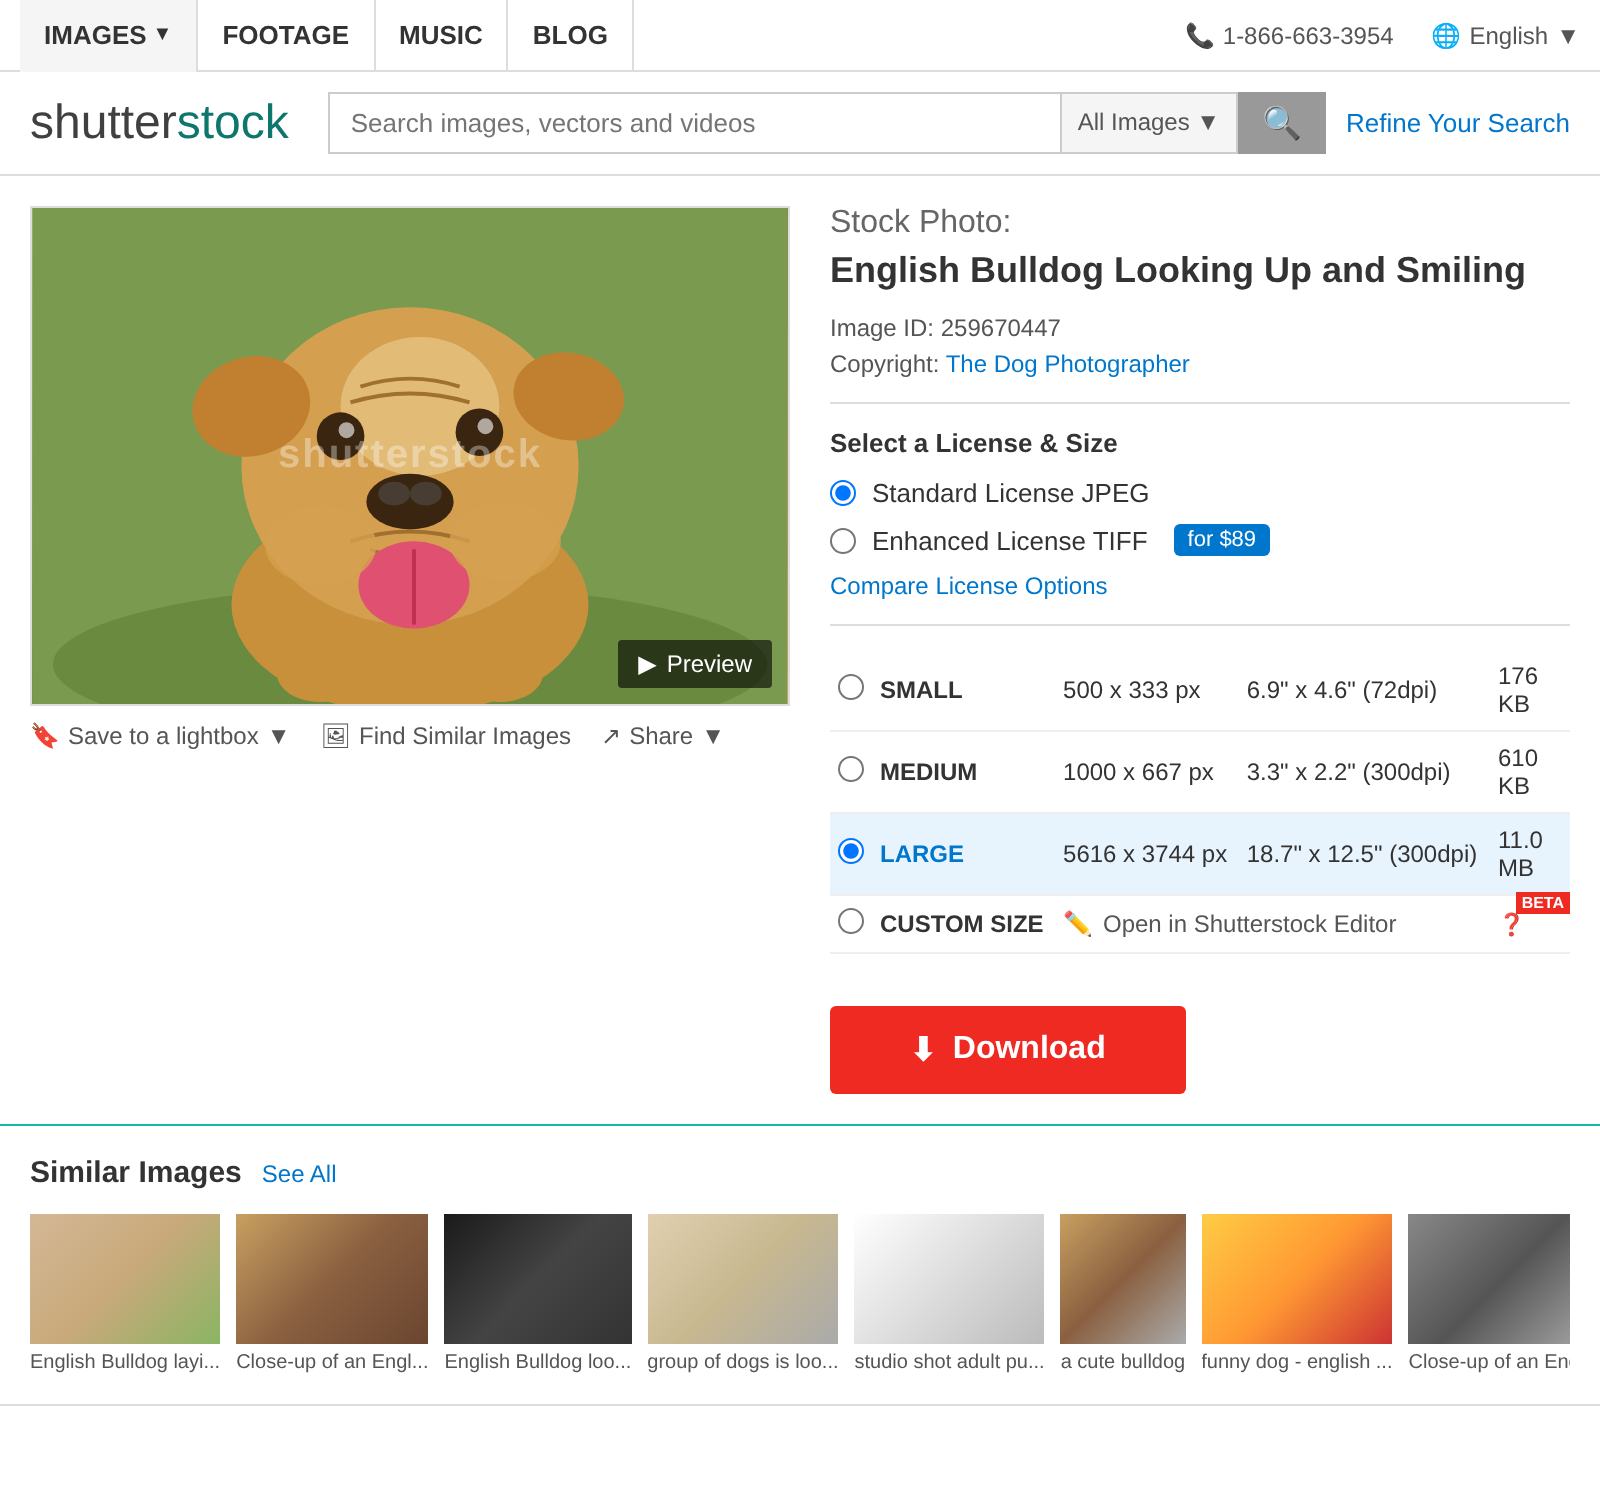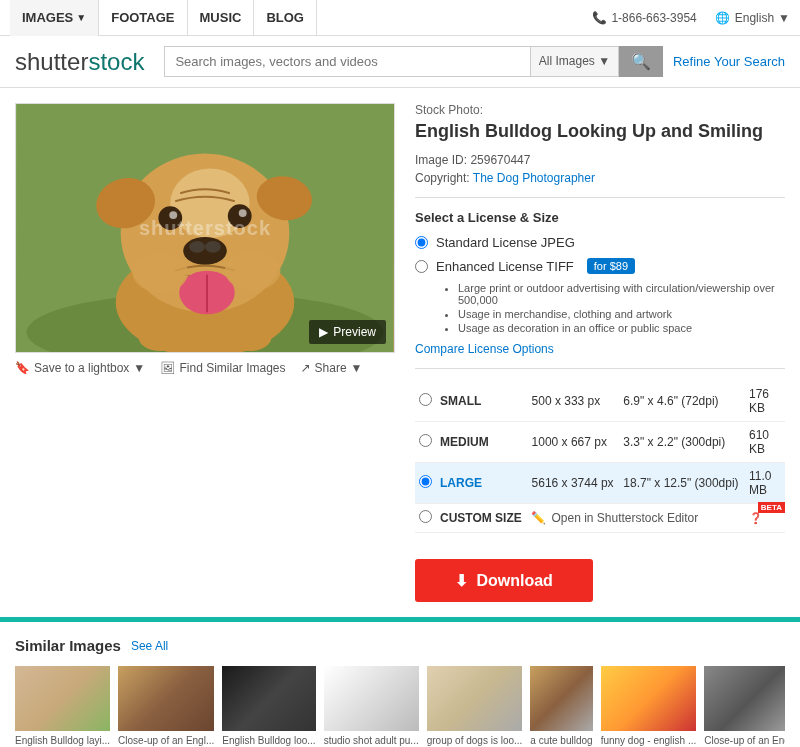--- a/index.html
+++ b/index.html
@@ -106,21 +106,21 @@
       display: flex;
       gap: 15px;
       margin-top: 8px;
       font-size: 12px;
       color: #555;
     }
     .image-actions .action { display: flex; align-items: center; gap: 4px; cursor: pointer; color: #555; }
 
     
     .right-panel { flex: 1; }
-    .stock-label { font-size: 12px; color: #666; margin-bottom: 3px; }
+    .stock-label { font-size: 16px; color: #666; margin-bottom: 3px; }
     .photo-title { font-size: 18px; color: #333; font-weight: bold; margin-bottom: 10px; line-height: 1.3; }
     .meta-info { font-size: 12px; color: #555; margin-bottom: 4px; }
     .meta-info a { color: #0077cc; text-decoration: none; }
     .divider { border: none; border-top: 1px solid #ddd; margin: 12px 0; }
 
     .license-section .section-title { font-size: 13px; font-weight: bold; margin-bottom: 10px; }
     .license-option { display: flex; align-items: center; gap: 8px; margin-bottom: 8px; font-size: 13px; }
     .license-option input[type="radio"] { margin: 0; }
     .badge-89 {
       background: #0077cc;
@@ -155,21 +155,21 @@
       font-weight: bold;
       cursor: pointer;
       border-radius: 3px;
       display: flex;
       align-items: center;
       gap: 8px;
       margin-top: 15px;
     }
 
     
-    .similar-section { padding: 15px; border-top: 5px solid #14b8a6; }
+    .similar-section { padding: 15px; border-top: 1px solid #14b8a6; }
     .similar-header { display: flex; align-items: center; gap: 10px; margin-bottom: 12px; }
     .similar-header h3 { font-size: 15px; font-weight: bold; }
     .see-all-link { font-size: 12px; color: #0077cc; cursor: pointer; }
     .similar-grid { display: flex; gap: 8px; overflow: hidden; }
     .similar-item { flex: 1; cursor: pointer; }
     .similar-thumb {
       width: 100%;
       height: 65px;
       background: #ccc;
       overflow: hidden;
@@ -331,25 +331,20 @@
         <input type="radio" name="license" checked="" style="">
         <span>Standard License JPEG</span>
       </div>
 
       <div class="license-option">
         <input type="radio" name="license" style="">
         <span>Enhanced License TIFF</span>
         <span class="badge-89">for $89</span>
       </div>
 
-      <ul class="enhanced-bullets">
-        <li>Large print or outdoor advertising with circulation/viewership over 500,000</li>
-        <li>Usage in merchandise, clothing and artwork</li>
-        <li>Usage as decoration in an office or public space</li>
-      </ul>
 
       <a class="compare-link">Compare License Options</a>
     </div>
 
     <hr class="divider">
 
     <table class="size-table">
       <tbody>
           <tr>
         <td><input type="radio" name="size" style=""></td>
@@ -408,26 +403,26 @@
     </div>
     <div class="similar-item">
       <div class="similar-thumb thumb-2"></div>
       <div class="similar-caption">Close-up of an Engl...</div>
     </div>
     <div class="similar-item">
       <div class="similar-thumb thumb-3"></div>
       <div class="similar-caption">English Bulldog loo...</div>
     </div>
     <div class="similar-item">
+      <div class="similar-thumb thumb-4"></div>
+      <div class="similar-caption">group of dogs is loo...</div>
+    </div>
+    <div class="similar-item">
       <div class="similar-thumb thumb-5"></div>
       <div class="similar-caption">studio shot adult pu...</div>
-    </div>
-    <div class="similar-item">
-      <div class="similar-thumb thumb-4"></div>
-      <div class="similar-caption">group of dogs is loo...</div>
     </div>
     <div class="similar-item">
       <div class="similar-thumb thumb-6"></div>
       <div class="similar-caption">a cute bulldog</div>
     </div>
     <div class="similar-item">
       <div class="similar-thumb thumb-7"></div>
       <div class="similar-caption">funny dog - english ...</div>
     </div>
     <div class="similar-item">

